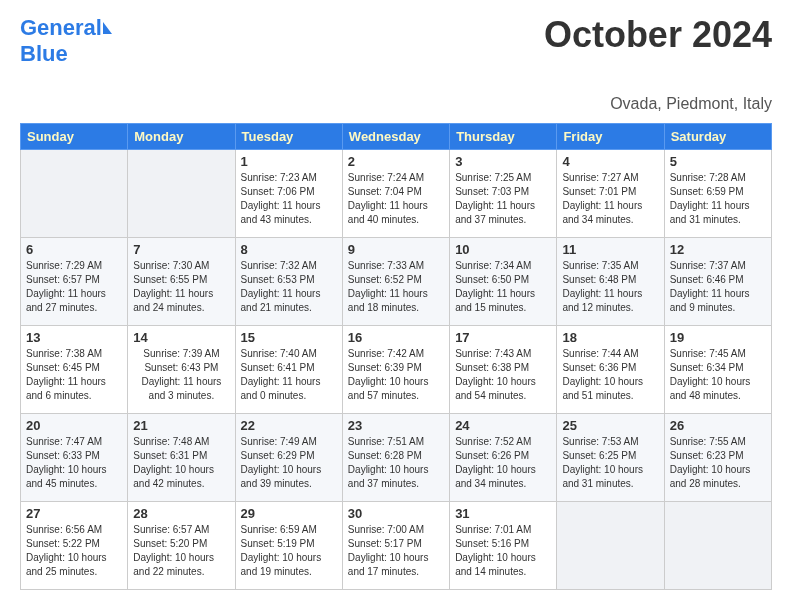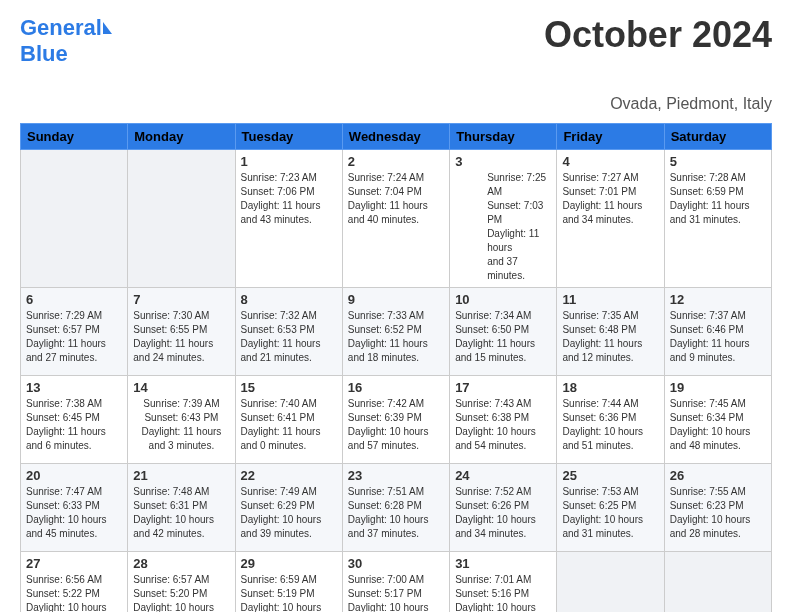--- a/index.html
+++ b/index.html
@@ -40,21 +40,21 @@
       color: #555;
       margin-top: 40px;
     }
     .calendar {
       width: 100%;
       border-collapse: collapse;
       table-layout: fixed;
     }
     .calendar th {
       background-color: #2c7be5;
-      color: #000000;
+      color: #fef9c3;
       text-align: left;
       padding: 5px 6px;
       font-size: 13px;
       font-weight: bold;
       border: 1px solid #5a9af0;
     }
     .calendar td {
       border: 1px solid #ccc;
       vertical-align: top;
       padding: 4px 5px;
@@ -143,21 +143,21 @@
           </td>
           <td>
             <span class="day-num">2</span>
             <div class="day-info" style="white-space: pre-line;">Sunrise: 7:24 AM
 Sunset: 7:04 PM
 Daylight: 11 hours
 and 40 minutes.</div>
           </td>
           <td>
             <span class="day-num">3</span>
-            <div class="day-info" style="white-space: pre-line; margin-left: 32px;">Sunrise: 7:25 AM
+            <div class="day-info" style="white-space: pre-line;">Sunrise: 7:25 AM
 Sunset: 7:03 PM
 Daylight: 11 hours
 and 37 minutes.</div>
           </td>
           <td>
             <span class="day-num">4</span>
             <div class="day-info" style="white-space: pre-line;">Sunrise: 7:27 AM
 Sunset: 7:01 PM
 Daylight: 11 hours
 and 34 minutes.</div>

